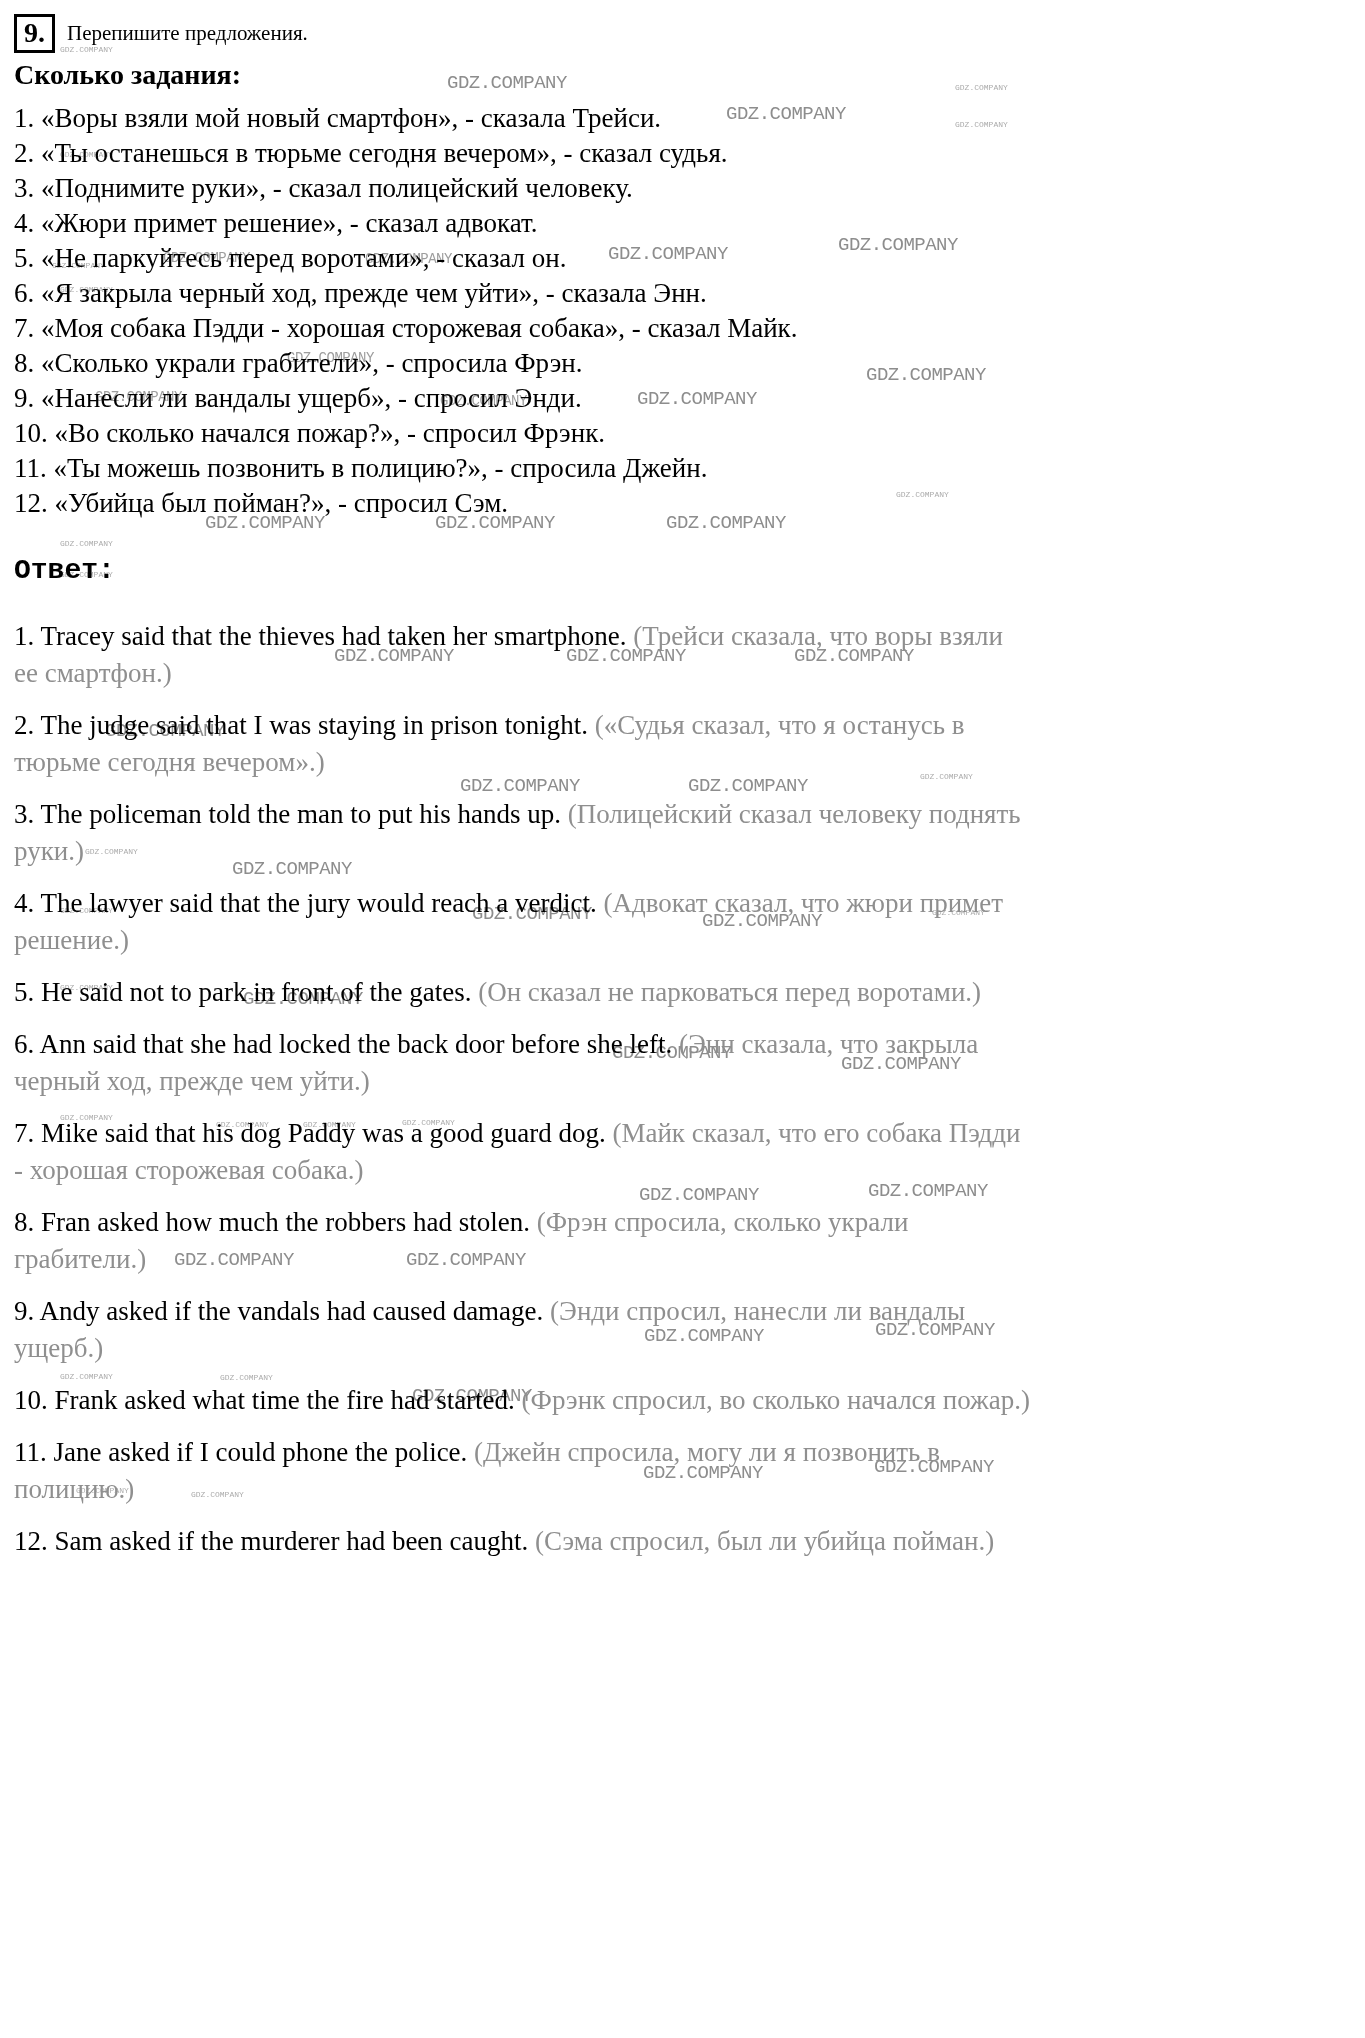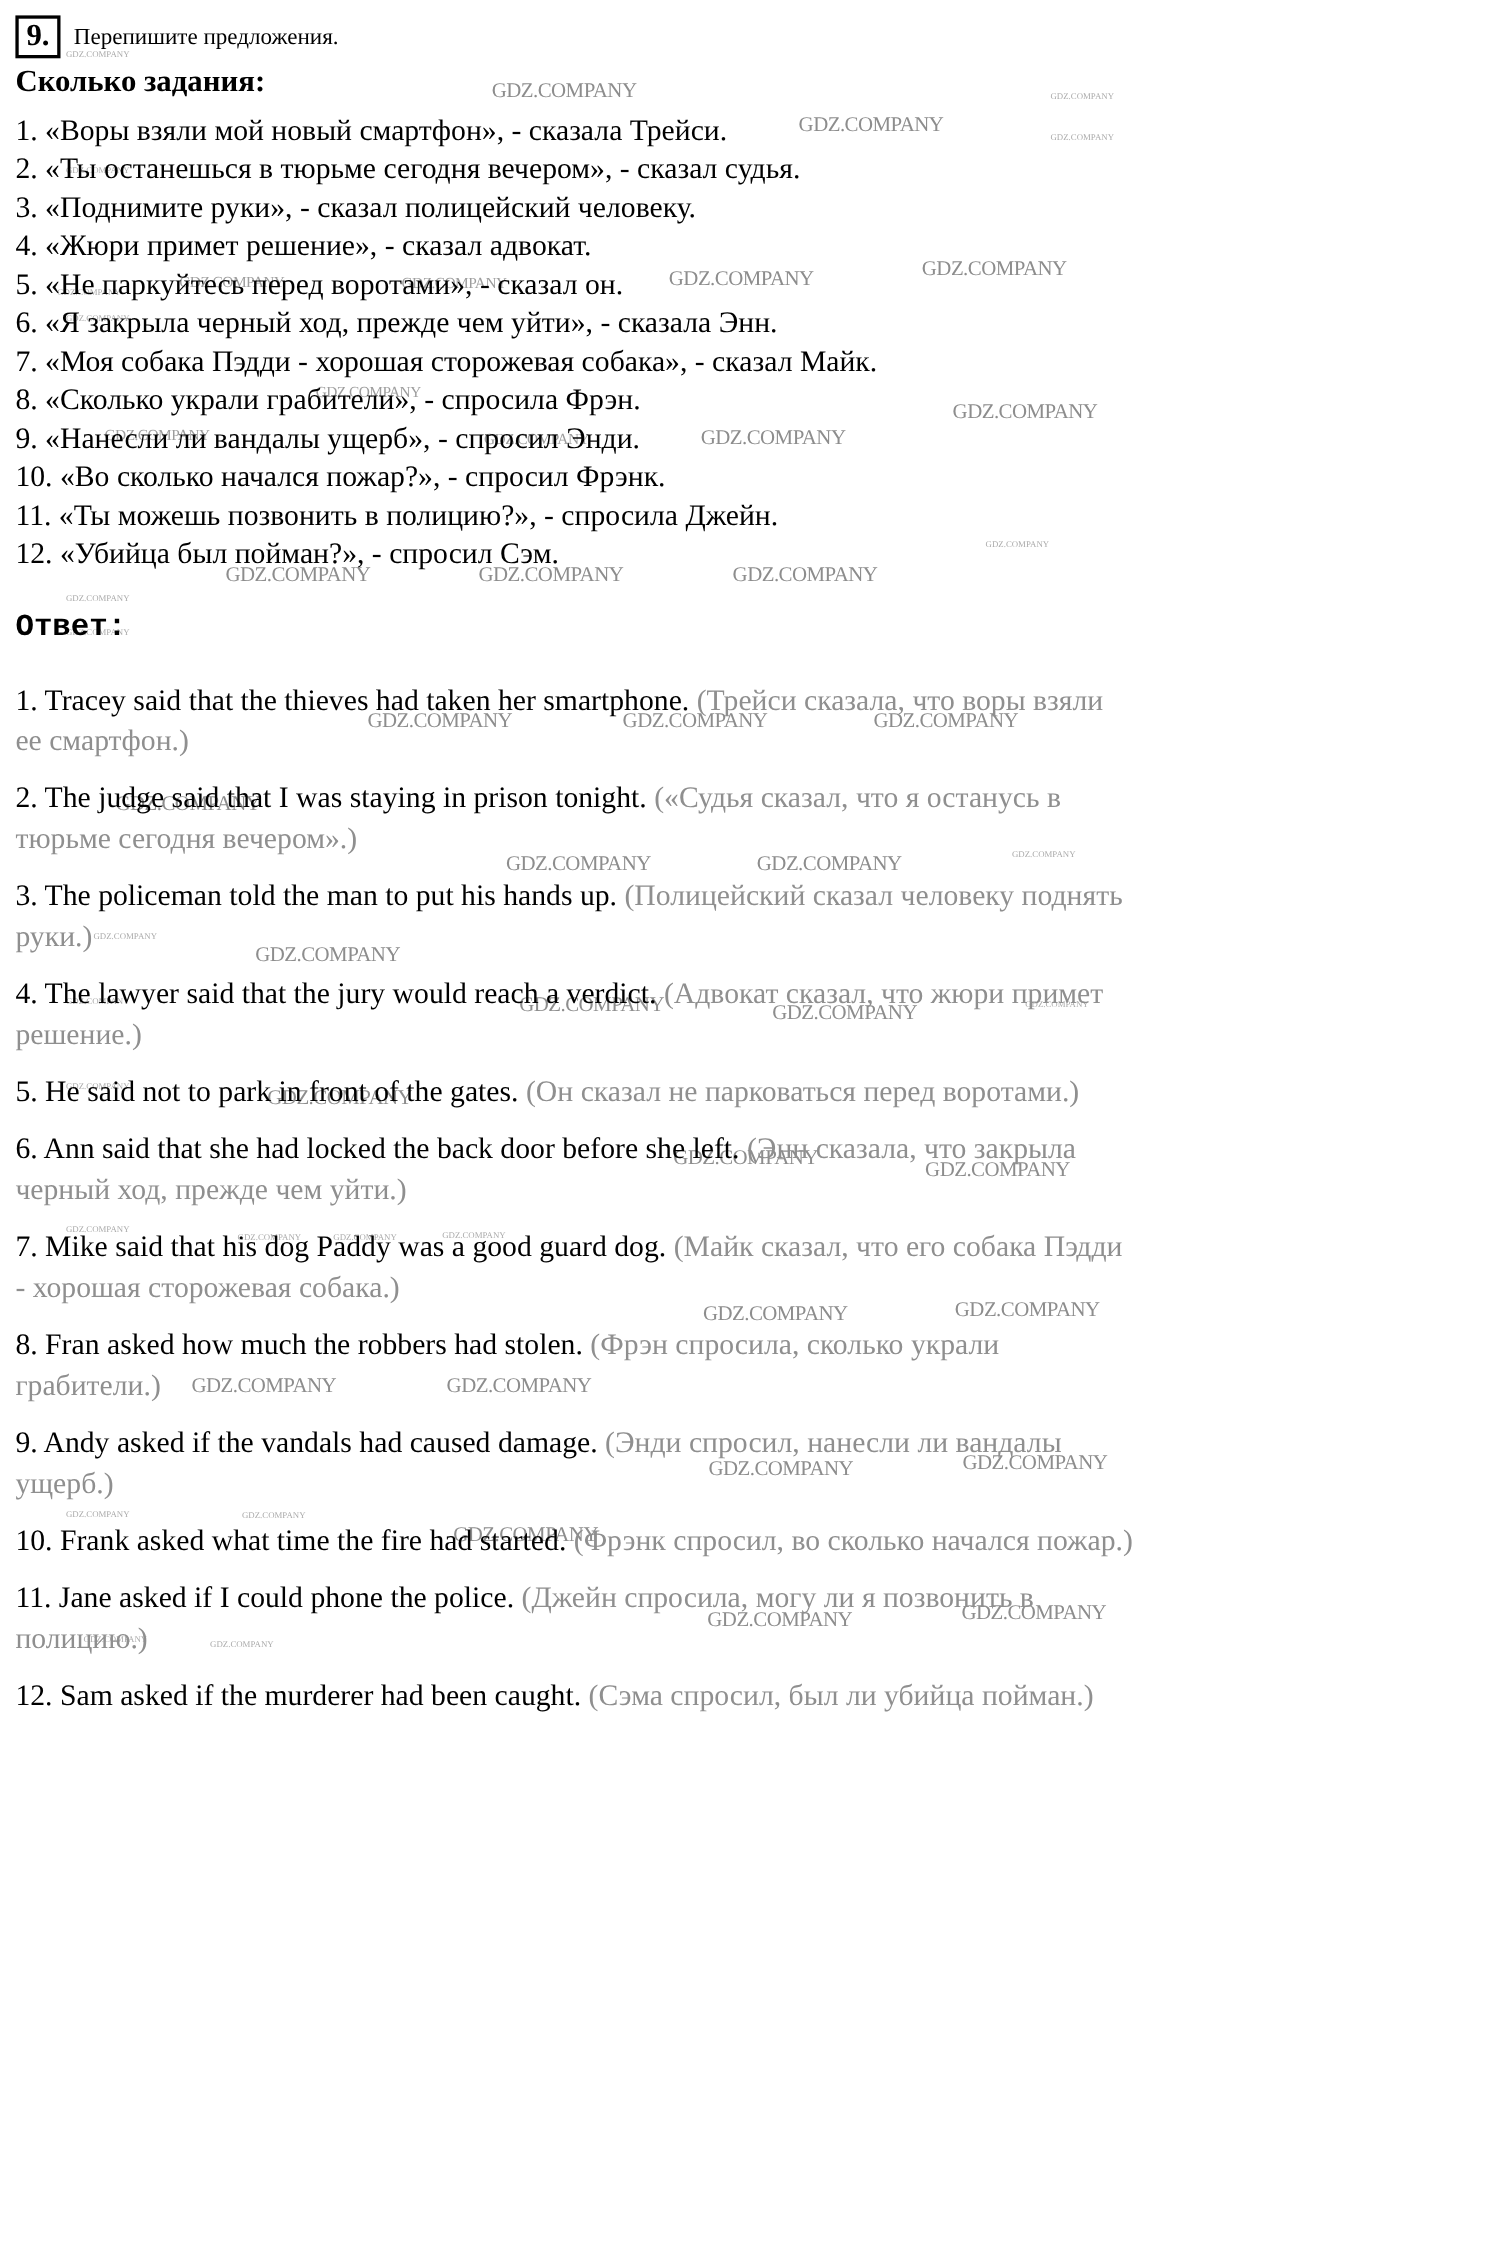--- a/index.html
+++ b/index.html
@@ -67,21 +67,21 @@
   #watermarks {
     position: absolute;
     left: 0; top: 0;
     width: 1365px;
     height: 2038px;
     z-index: 1;
     pointer-events: none;
   }
   .wm {
     position: absolute;
-    font-family: Liberation Serif, serif;
+    font-family: Liberation Mono, monospace;
     white-space: nowrap;
     letter-spacing: -0.5px;
   }
   .wm-lg { font-size: 19px; color: #8d8d8d; }
   .wm-md { font-size: 14px; color: #9d9d9d; }
   .wm-sm { font-size: 8px;  color: #ababab; letter-spacing: 0; }
 </style>
 </head>
 <body>
 

